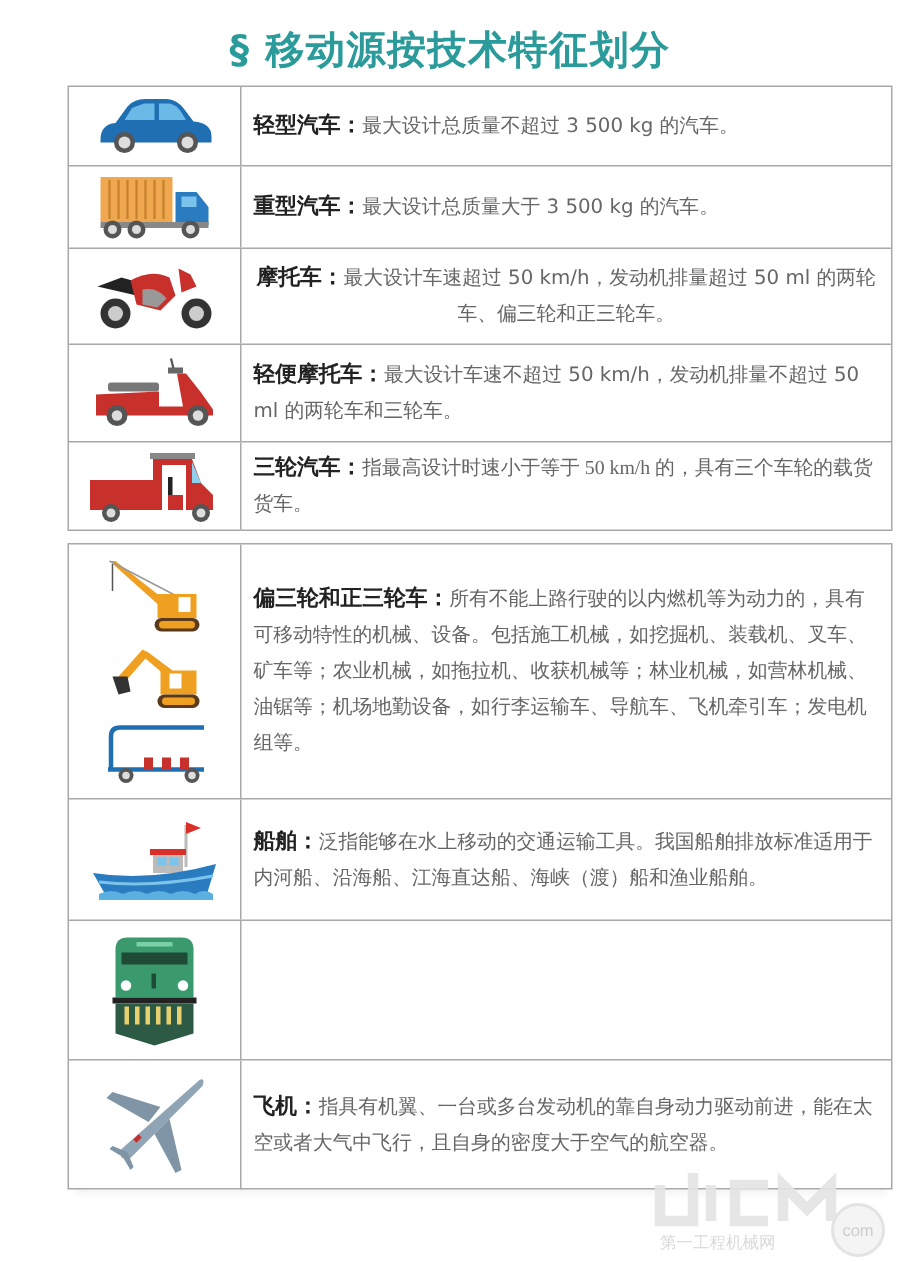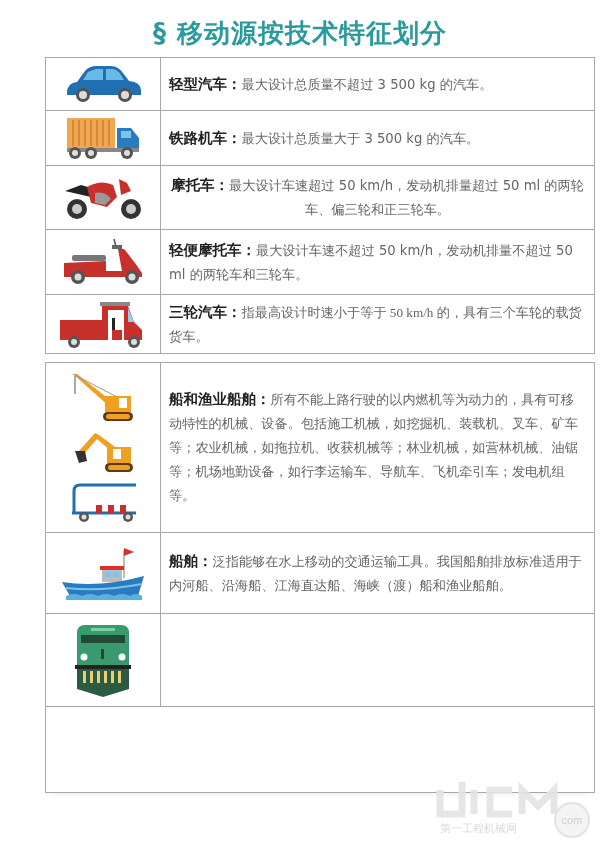--- a/index.html
+++ b/index.html
@@ -70,21 +70,21 @@
         <circle cx="10" cy="37" r="6" fill="#555"></circle>
           <circle cx="10" cy="37" r="3" fill="#ddd"></circle>
         <circle cx="26" cy="37" r="6" fill="#555"></circle>
           <circle cx="26" cy="37" r="3" fill="#ddd"></circle>
         <circle cx="62" cy="37" r="6" fill="#555"></circle>
           <circle cx="62" cy="37" r="3" fill="#ddd"></circle>
       </svg>
     </div>
     <div class="text-cell">
       <div class="desc">
-        <span class="term">铁路机车：</span><span>最大设计总质量大于 3 500 kg 的汽车。</span>
+        <span class="term">重型汽车：</span><span>最大设计总质量大于 3 500 kg 的汽车。</span>
       </div>
     </div>
   </div>
 
   <div class="row" style="top:108px;height:64px;text-align:center;">
     <div class="icon-cell">
       <svg width="84" height="46" viewBox="0 0 84 46">
         <path d="M4 16 L20 10 L34 14 L30 22 Z" fill="#222"></path>
         <path d="M26 12 Q40 4 52 10 L56 22 L46 32 L30 28 Z" fill="#c8302c"></path>
         <path d="M58 4 L66 8 L70 16 L60 20 Z" fill="#c8302c"></path>
@@ -174,21 +174,21 @@
         <rect x="40" y="24" width="6" height="8" fill="#c8302c"></rect>
         <rect x="52" y="24" width="6" height="8" fill="#c8302c"></rect>
         <circle cx="16" cy="36" r="5" fill="#555"></circle>
           <circle cx="16" cy="36" r="2.5" fill="#ddd"></circle>
         <circle cx="60" cy="36" r="5" fill="#555"></circle>
           <circle cx="60" cy="36" r="2.5" fill="#ddd"></circle>
       </svg>
     </div>
     <div class="text-cell">
       <div class="desc">
-        <span class="term">船和渔业船舶：</span><span>所有不能上路行驶的以内燃机等为动力的，具有可移动特性的机械、设备。包括施工机械，如挖掘机、装载机、叉车、矿车等；农业机械，如拖拉机、收获机械等；林业机械，如营林机械、油锯等；机场地勤设备，如行李运输车、导航车、飞机牵引车；发电机组等。</span>
+        <span class="term">偏三轮和正三轮车：</span><span>所有不能上路行驶的以内燃机等为动力的，具有可移动特性的机械、设备。包括施工机械，如挖掘机、装载机、叉车、矿车等；农业机械，如拖拉机、收获机械等；林业机械，如营林机械、油锯等；机场地勤设备，如行李运输车、导航车、飞机牵引车；发电机组等。</span>
       </div>
     </div>
   </div>
 
   <div class="row" style="top:170px;height:81px;">
     <div class="icon-cell">
       <svg width="86" height="58" viewBox="0 0 86 58">
         <line x1="64" y1="6" x2="64" y2="34" stroke="#bbb" stroke-width="2"></line>
         <path d="M64 4 L74 8 L64 12 Z" fill="#d9302a"></path>
         <rect x="40" y="22" width="24" height="4" fill="#d9302a"></rect>
@@ -223,20 +223,37 @@
             <rect x="19" y="50" width="3" height="12"></rect>
             <rect x="26" y="50" width="3" height="12"></rect>
           <rect x="33" y="50" width="3" height="12"></rect>
             <rect x="40" y="50" width="3" height="12"></rect>
             <rect x="47" y="50" width="3" height="12"></rect>
         </g>
       </svg>
     </div>
   </div>
 
+  <div class="row last" style="top:344px;height:86px;">
+    <div class="icon-cell">
+      <svg width="72" height="72" viewBox="0 0 72 72">
+        <path d="M66 6 Q70 4 68 10 L20 58 L14 58 L14 52 Z" fill="#8fa5b5"></path>
+        <path d="M40 24 L8 14 L4 18 L32 34 Z" fill="#7f95a6"></path>
+        <path d="M46 32 L54 66 L50 68 L36 42 Z" fill="#7f95a6"></path>
+        <path d="M18 54 L8 50 L6 52 L16 58 Z" fill="#7f95a6"></path>
+        <path d="M18 54 L22 64 L20 66 L14 56 Z" fill="#7f95a6"></path>
+        <rect x="22" y="44" width="5" height="3" fill="#c8302c" transform="rotate(-45 24 45)"></rect>
+      </svg>
+    </div>
+    <div class="text-cell">
+      <div class="desc">
+        <span class="term">飞机：</span><span>指具有机翼、一台或多台发动机的靠自身动力驱动前进，能在太空或者大气中飞行，且自身的密度大于空气的航空器。</span>
+      </div>
+    </div>
+  </div>
 </div>
 
 <div class="watermark">
   <svg width="165" height="58" viewBox="0 0 165 58">
     <g fill="none" stroke="#e4e4e4" stroke-width="7">
       <path d="M10 10 L10 34 L32 34 L32 2"></path>
       <path d="M44 10 L44 34"></path>
       <path d="M82 10 L60 10 L60 34 L82 34"></path>
       <path d="M92 34 L92 10 L108 26 L124 10 L124 34"></path>
     </g>

